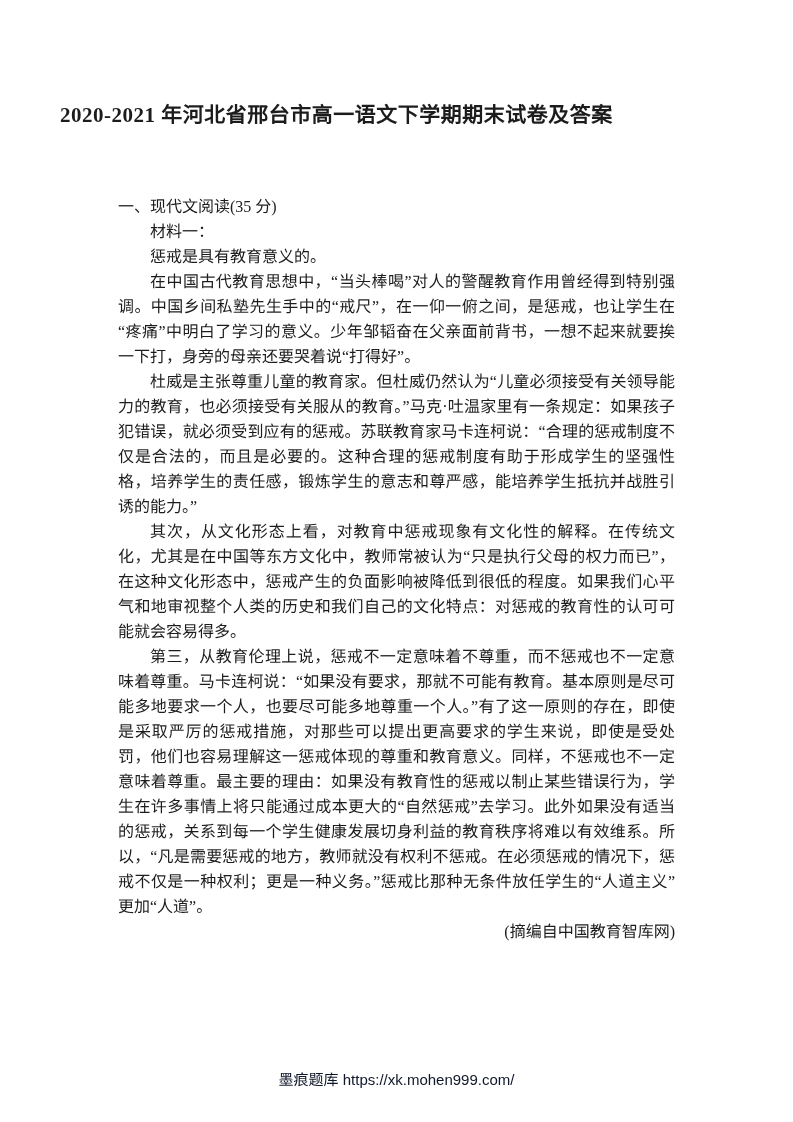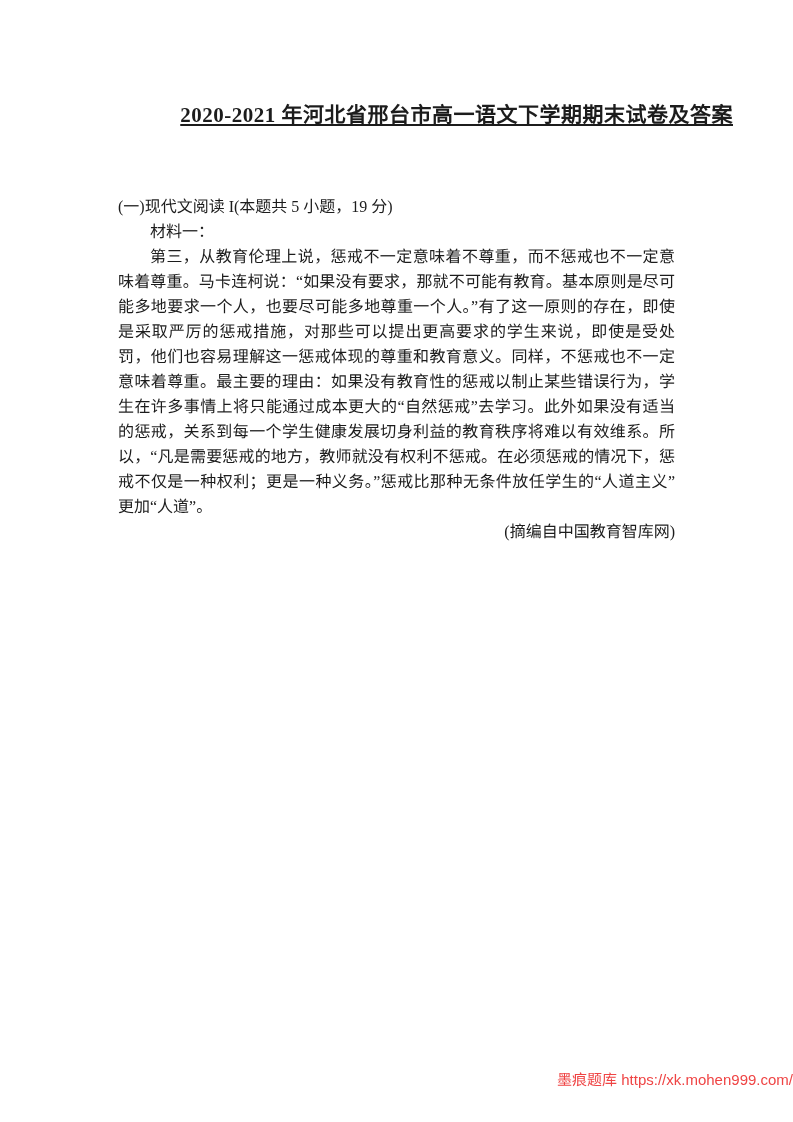--- a/index.html
+++ b/index.html
@@ -12,26 +12,25 @@
     width: 793px;
     height: 1122px;
     background: #ffffff;
     overflow: hidden;
     font-family: "Liberation Serif", "DejaVu Serif", serif;
     color: #1c1c1c;
   }
   .doc-title {
     margin: 0;
     padding: 100px 60px 0 60px;
-    text-align: right;
+    text-align: left;
     font-size: 21px;
     font-weight: 700;
     line-height: 30px;
     letter-spacing: 0.5px;
-    text-decoration: underline;
   }
   .doc-body {
     margin: 64px 118px 0 118px;
     font-size: 16px;
     line-height: 25px;
     text-align: justify;
     text-justify: inter-ideograph;
   }
   .line {
     margin: 0;
@@ -41,37 +40,41 @@
     text-indent: 2em;
   }
   .source {
     text-align: right;
   }
   .page-footer {
     position: absolute;
     left: 0;
     right: 0;
     bottom: 33px;
-    text-align: right;
+    text-align: center;
     font-family: "Liberation Sans", "DejaVu Sans", sans-serif;
     font-size: 15px;
     line-height: 18px;
-    color: #ef4444;
+    color: #0f172a;
   }
 </style>
 </head>
 <body>
 
 <main class="page">
 
   <h1 class="doc-title">2020-2021 年河北省邢台市高一语文下学期期末试卷及答案</h1>
 
   <section class="doc-body">
-    <p class="line">(一)现代文阅读 I(本题共 5 小题，19 分)</p>
+    <p class="line">一、现代文阅读(35 分)</p>
     <p class="line indent">材料一：</p>
+    <p class="line indent">惩戒是具有教育意义的。</p>
+    <p class="line indent">在中国古代教育思想中，“当头棒喝”对人的警醒教育作用曾经得到特别强调。中国乡间私塾先生手中的“戒尺”，在一仰一俯之间，是惩戒，也让学生在“疼痛”中明白了学习的意义。少年邹韬奋在父亲面前背书，一想不起来就要挨一下打，身旁的母亲还要哭着说“打得好”。</p>
+    <p class="line indent">杜威是主张尊重儿童的教育家。但杜威仍然认为“儿童必须接受有关领导能力的教育，也必须接受有关服从的教育。”马克·吐温家里有一条规定：如果孩子犯错误，就必须受到应有的惩戒。苏联教育家马卡连柯说：“合理的惩戒制度不仅是合法的，而且是必要的。这种合理的惩戒制度有助于形成学生的坚强性格，培养学生的责任感，锻炼学生的意志和尊严感，能培养学生抵抗并战胜引诱的能力。”</p>
+    <p class="line indent">其次，从文化形态上看，对教育中惩戒现象有文化性的解释。在传统文化，尤其是在中国等东方文化中，教师常被认为“只是执行父母的权力而已”，在这种文化形态中，惩戒产生的负面影响被降低到很低的程度。如果我们心平气和地审视整个人类的历史和我们自己的文化特点：对惩戒的教育性的认可可能就会容易得多。</p>
     <p class="line indent">第三，从教育伦理上说，惩戒不一定意味着不尊重，而不惩戒也不一定意味着尊重。马卡连柯说：“如果没有要求，那就不可能有教育。基本原则是尽可能多地要求一个人，也要尽可能多地尊重一个人。”有了这一原则的存在，即使是采取严厉的惩戒措施，对那些可以提出更高要求的学生来说，即使是受处罚，他们也容易理解这一惩戒体现的尊重和教育意义。同样，不惩戒也不一定意味着尊重。最主要的理由：如果没有教育性的惩戒以制止某些错误行为，学生在许多事情上将只能通过成本更大的“自然惩戒”去学习。此外如果没有适当的惩戒，关系到每一个学生健康发展切身利益的教育秩序将难以有效维系。所以，“凡是需要惩戒的地方，教师就没有权利不惩戒。在必须惩戒的情况下，惩戒不仅是一种权利；更是一种义务。”惩戒比那种无条件放任学生的“人道主义”更加“人道”。</p>
     <p class="line source">(摘编自中国教育智库网)</p>
   </section>
 
   <footer class="page-footer">
     <span>墨痕题库</span>
     <span>https://xk.mohen999.com/</span>
   </footer>
 
 </main>

